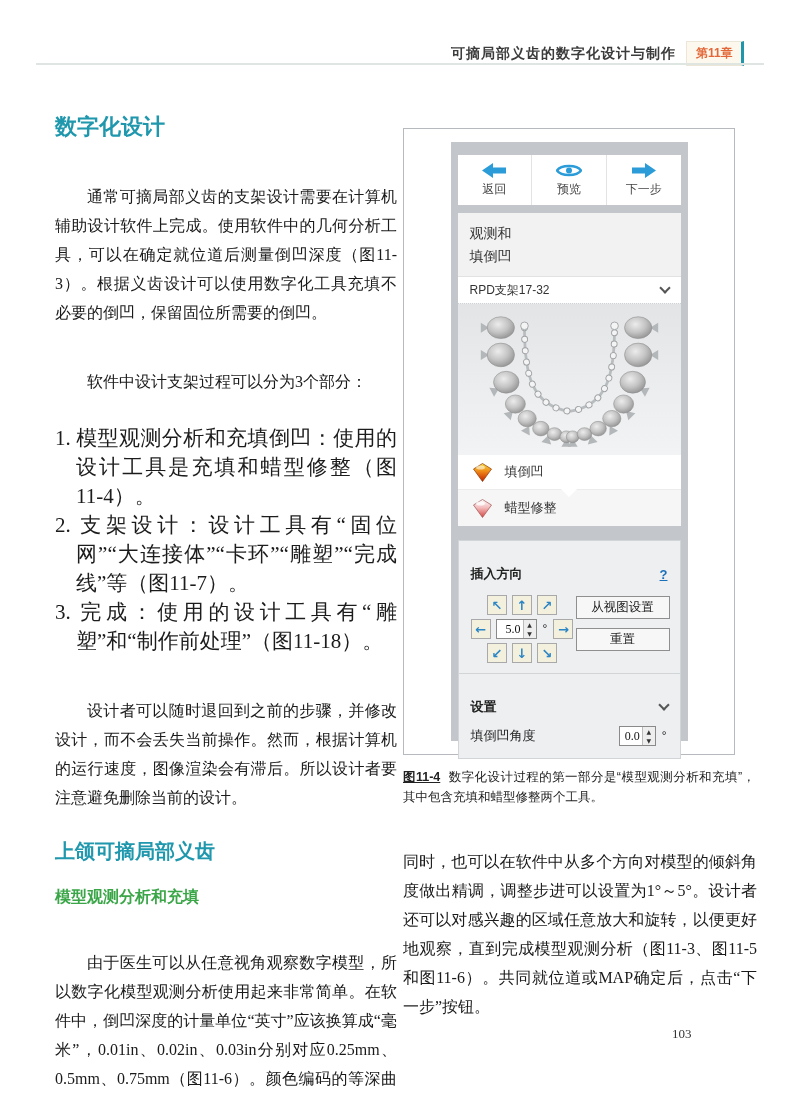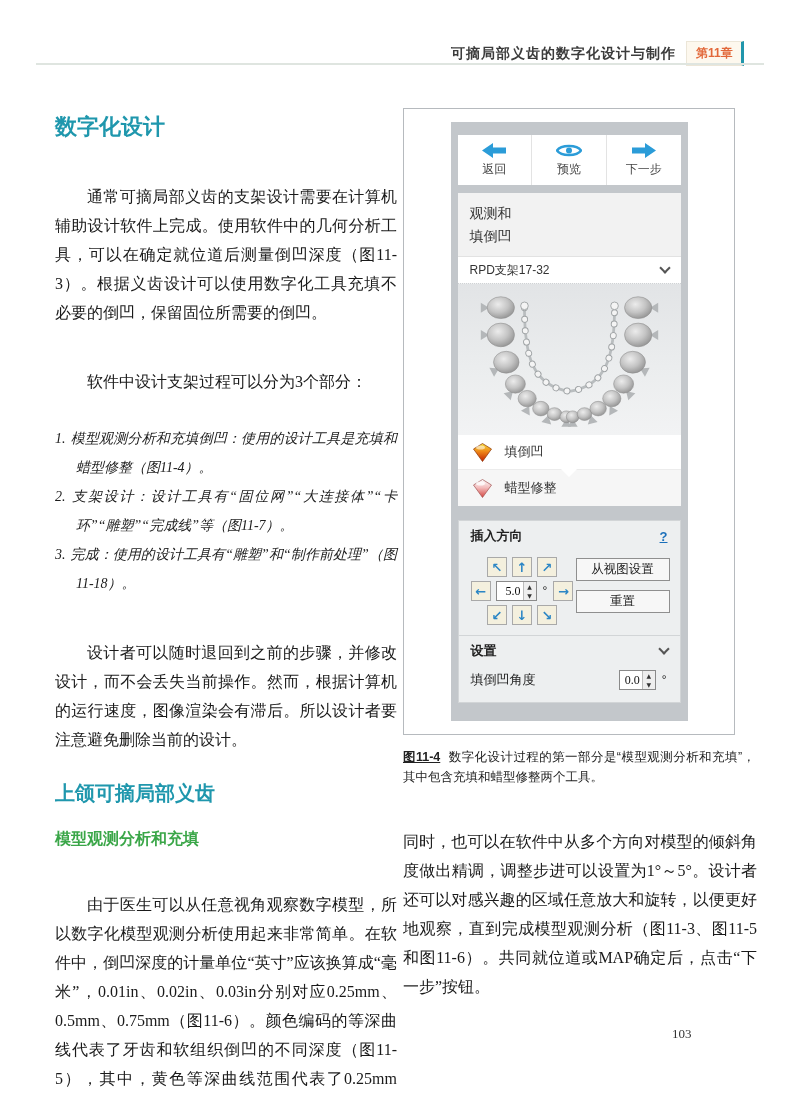--- a/index.html
+++ b/index.html
@@ -10,30 +10,30 @@
   
   .header-rule { position:absolute; left:36px; right:36px; top:63px; height:2px; background:#dfe5e0; }
   .header-title { position:absolute; right:124px; top:45px; font-family:"Liberation Sans",sans-serif;
                   font-weight:bold; font-size:14px; color:#3c3c3c; letter-spacing:1px; }
   .chapter-badge { position:absolute; left:686px; top:41px; padding:3px 8px 3px 9px;
                    background:#fdf8ee; border:1px solid #ece6d8; border-right:3px solid #2096ac;
                    font-family:"Liberation Sans",sans-serif; font-weight:bold; font-size:12px; color:#e2683a; }
 
   
   .col-left  { position:absolute; left:55px; top:112px; width:342px; }
-  .col-right { position:absolute; left:403px; top:108px; width:357px; }
+  .col-right { position:absolute; left:403px; top:128px; width:357px; }
 
   h1.sec { font-family:"Liberation Sans",sans-serif; font-size:22px; font-weight:bold; color:#1f97ad; margin:0 0 24px 0; }
   h2.sec { font-family:"Liberation Sans",sans-serif; font-size:20px; font-weight:bold; color:#1f97ad; margin:26px 0 22px 0; }
   h3.sec { font-family:"Liberation Sans",sans-serif; font-size:16px; font-weight:bold; color:#3aa648; margin:0 0 18px 0; }
 
   p.body { font-size:16px; line-height:29px; text-align:justify; color:#1a1a1a;margin-top:40px; }
   p.indent { text-indent:2em; }
   .list { margin-top:28px; margin-bottom:6px; }
-  .li { font-size:14px; line-height:29px; text-align:justify; padding-left:21px; text-indent:-21px;font-style:italic; }
+  .li { font-size:21px; line-height:29px; text-align:justify; padding-left:21px; text-indent:-21px; }
   .li-num { padding-right:5px; }
   .after-list { margin-top:34px; }
 
   
   .figure { width:332px; height:627px; border:1px solid #b6babe; background:#fff; }
   .ui { width:237px; height:599px; margin:13px auto 0 auto; background:#c3c7cb; padding:13px 7px 8px 7px; }
 
   .ui-toolbar { height:50px; background:#ffffff; display:flex; }
   .tb-btn { flex:1; display:flex; flex-direction:column; align-items:center; justify-content:center; gap:3px; cursor:default; }
   .tb-btn + .tb-btn { border-left:1px solid #e3e3e3; }
@@ -51,21 +51,21 @@
               border-top:1px dotted #cfd2d4; }
   .tool-row { display:flex; align-items:center; padding-left:14px; font-family:"Liberation Sans",sans-serif;
               font-size:13px; color:#333; }
   .tool-row .gem { margin-right:12px; }
   .tr1 { height:34px; background:#fff; position:relative; }
   .tr2 { height:37px; background:#f6f6f6; border-top:1px solid #ececec; }
   .notch { position:absolute; left:50%; bottom:-8px; margin-left:-9px; width:0; height:0; z-index:3;
            border-left:9px solid transparent; border-right:9px solid transparent; border-top:9px solid #ffffff; }
 
   .ui-panel { margin-top:14px; background:#edeff0; border:1px solid #d2d5d7; }
-  .panel-head { display:flex; align-items:center; padding:6px 12px 4px 12px; }
+  .panel-head { display:flex; align-items:center; padding:24px 12px 4px 12px; }
   .panel-head .ttl { font-family:"Liberation Sans",sans-serif; font-size:13px; font-weight:bold; color:#222; flex:1; }
   .help { font-family:"Liberation Sans",sans-serif; font-size:13px; font-weight:bold; color:#1a6fba;
           text-decoration:underline; cursor:default; }
   .ins-body { display:flex; padding:4px 10px 10px 10px; }
   .dir-grid { width:118px; }
   .dir-row { display:flex; align-items:center; justify-content:center; gap:5px; margin-top:4px; }
   .dir-btn { width:20px; height:20px; background:#f4f0de; border:1px solid #a9a9a9; display:flex;
              align-items:center; justify-content:center; font-family:"DejaVu Sans",sans-serif;
              font-size:13px; line-height:1; color:#2b86c5; font-weight:bold; cursor:default; }
   .spin { display:flex; align-items:center; background:#fff; border:1px solid #8a8a8a; height:20px; }

